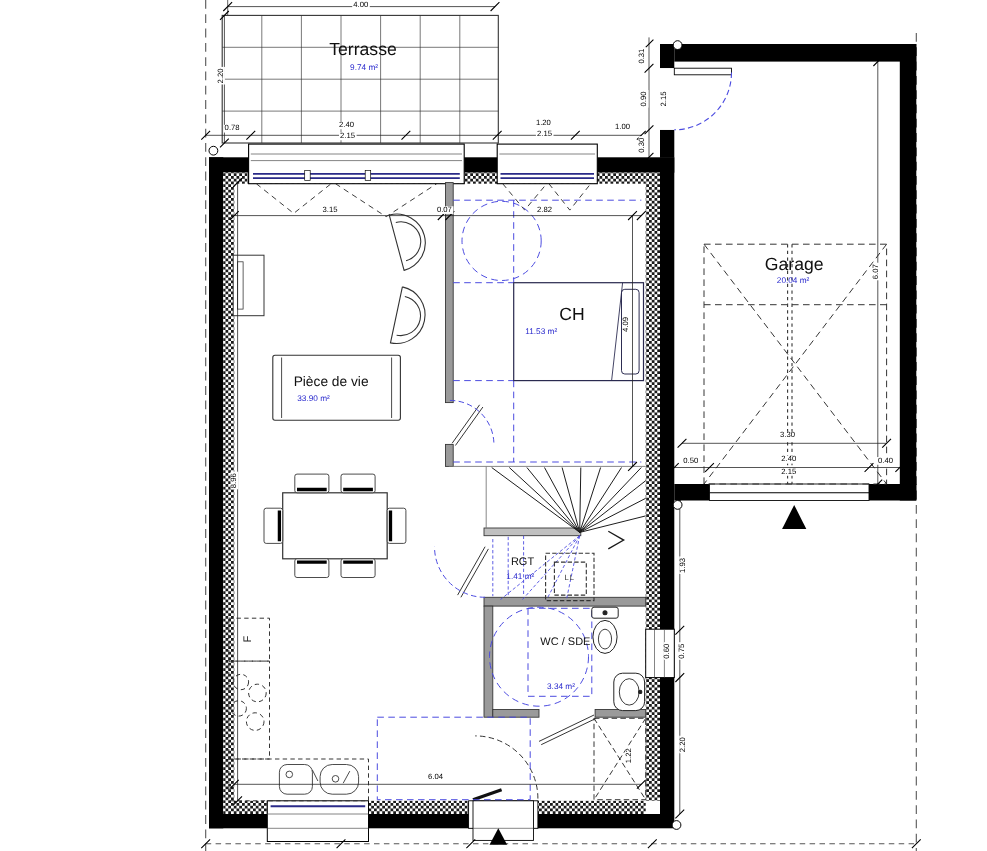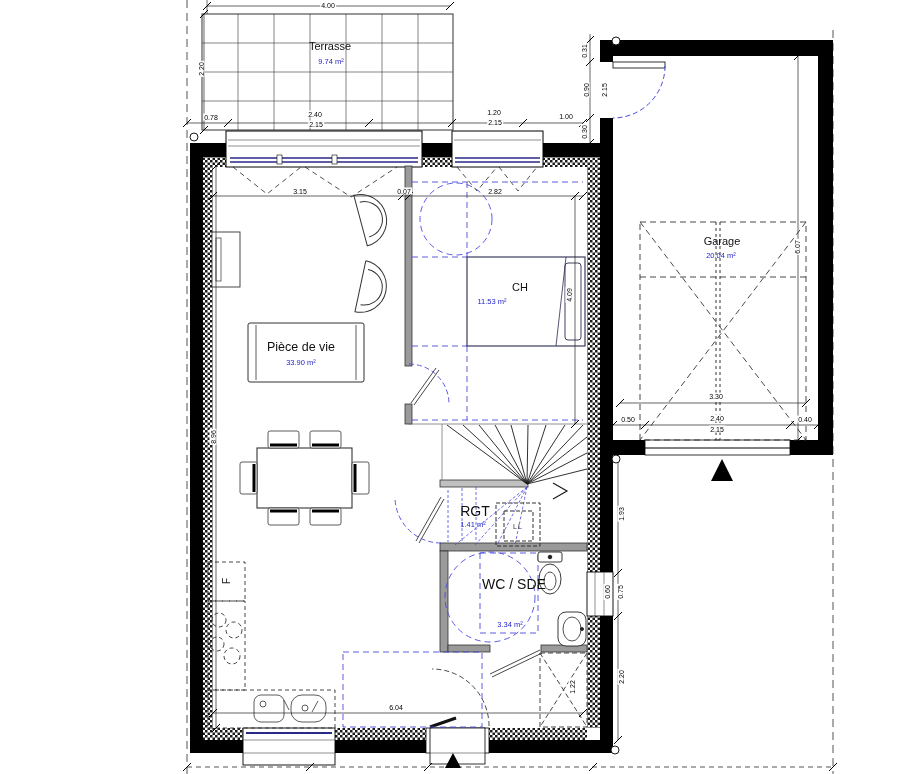--- a/index.html
+++ b/index.html
@@ -2,23 +2,23 @@
 <html><head>
 <meta charset="utf-8">
 <style>
   html,body{margin:0;padding:0;background:#fff}
   .plan{position:relative;width:897px;height:774px;background:#fff;
         font-family:"Liberation Sans",sans-serif;overflow:hidden}
   .plan svg{position:absolute;left:0;top:0}
   .dim{position:absolute;font-size:7px;line-height:1;color:#000;background:#fff;
        padding:0 1px;white-space:nowrap;transform:translate(-50%,-50%)}
   .dim.v{transform:translate(-50%,-50%) rotate(-90deg)}
-  .rname{position:absolute;transform:translate(-50%,-50%);font-size:11px;color:#101010;white-space:nowrap}
+  .rname{position:absolute;transform:translate(-50%,-50%);font-size:16px;color:#101010;white-space:nowrap}
   .rname.big{font-size:12.5px}
-  .rname.small{font-size:14px}
+  .rname.small{font-size:10px}
   .rarea{position:absolute;transform:translate(-50%,-50%);font-size:7.5px;color:#2424cc;white-space:nowrap}
   .flabel{position:absolute;transform:translate(-50%,-50%) rotate(-90deg);font-size:10px;color:#222}
   .lllabel{position:absolute;transform:translate(-50%,-50%);font-size:7px;color:#333;letter-spacing:1px}
 </style>
 </head>
 <body>
 
 <div class="plan">
 <svg width="897" height="774" viewBox="0 0 897 774">
   <defs>
@@ -255,21 +255,21 @@
     <circle cx="616" cy="459" r="4" fill="#fff" stroke="#000" stroke-width="0.9"></circle>
     <circle cx="615" cy="750" r="4" fill="#fff" stroke="#000" stroke-width="0.9"></circle>
     <polygon points="711,481 733,481 722,459" fill="#000"></polygon>
     <polygon points="445,768 461,768 453,753" fill="#000"></polygon>
   </g>
 </svg>
 
   <span class="rname" style="left:330px;top:46px">Terrasse</span>
   <span class="rarea" style="left:331px;top:61px">9.74 m²</span>
   <span class="rname big" style="left:301px;top:347px">Pièce de vie</span>
-  <span class="rarea" style="left:301px;top:362px">33.90 m²</span>
+  <span class="rarea" style="left:285px;top:362px">33.90 m²</span>
   <span class="rname" style="left:520px;top:287px">CH</span>
   <span class="rarea" style="left:492px;top:301px">11.53 m²</span>
   <span class="rname" style="left:722px;top:241px">Garage</span>
   <span class="rarea" style="left:721px;top:255px">20.04 m²</span>
   <span class="rname small" style="left:475px;top:511px">RGT</span>
   <span class="rarea" style="left:473px;top:524px">1.41 m²</span>
   <span class="rname small" style="left:514px;top:584px">WC / SDE</span>
   <span class="rarea" style="left:510px;top:624px">3.34 m²</span>
   <span class="flabel" style="left:226px;top:581px">F</span>
   <span class="lllabel" style="left:518px;top:526px">LL</span>

